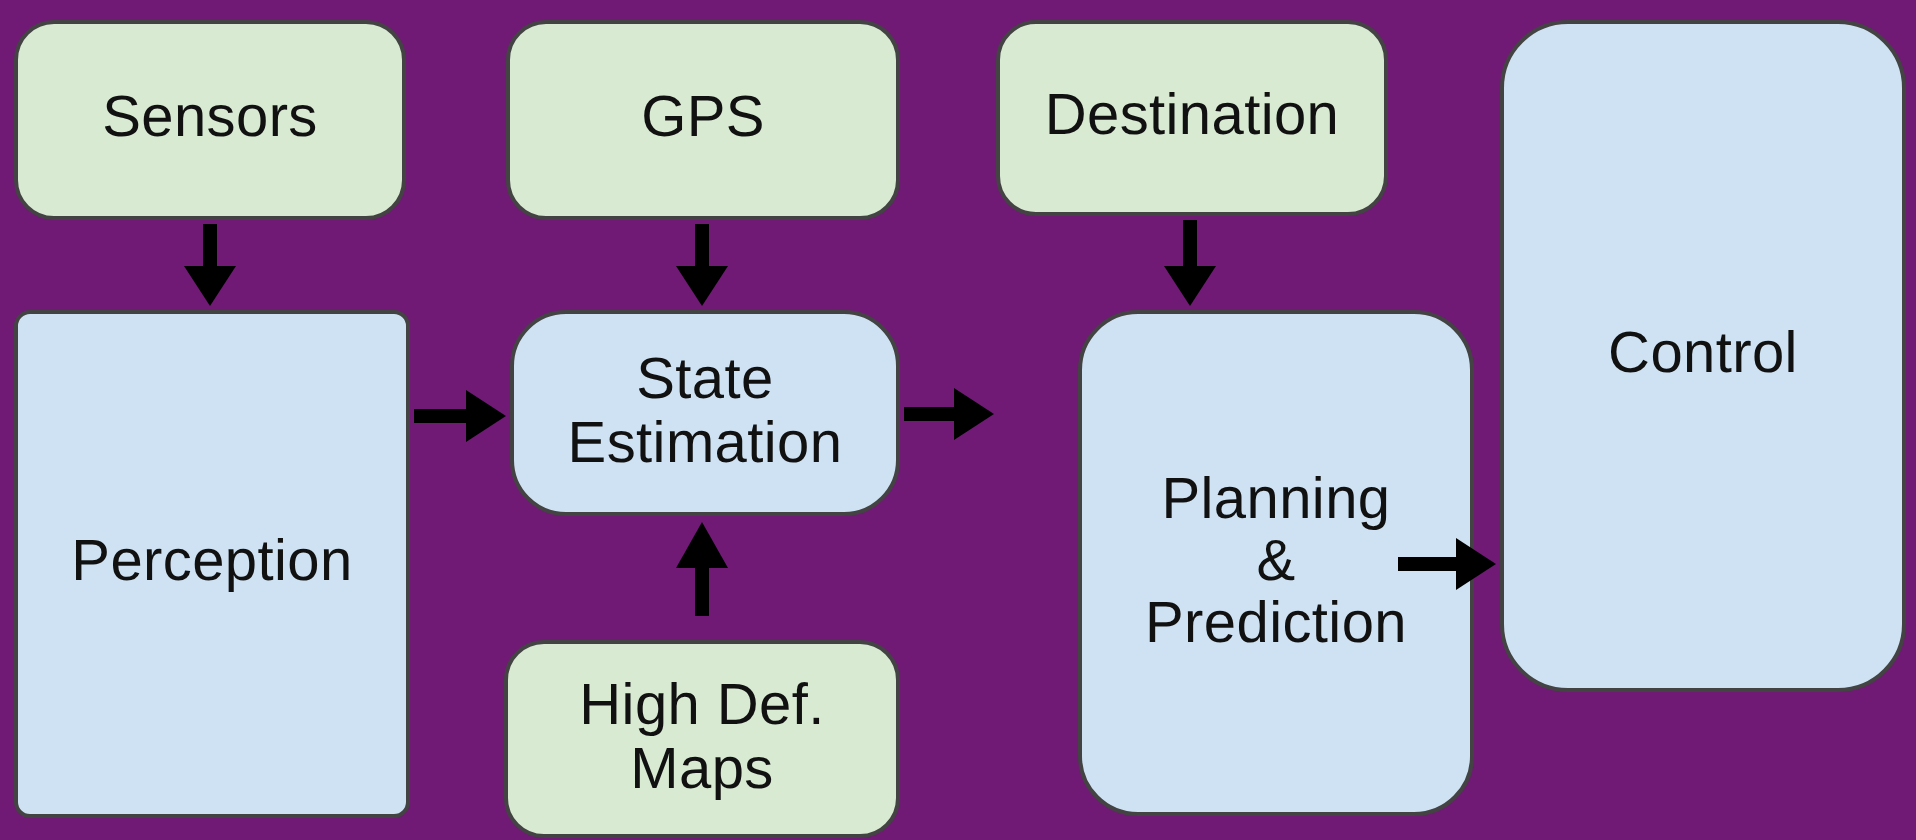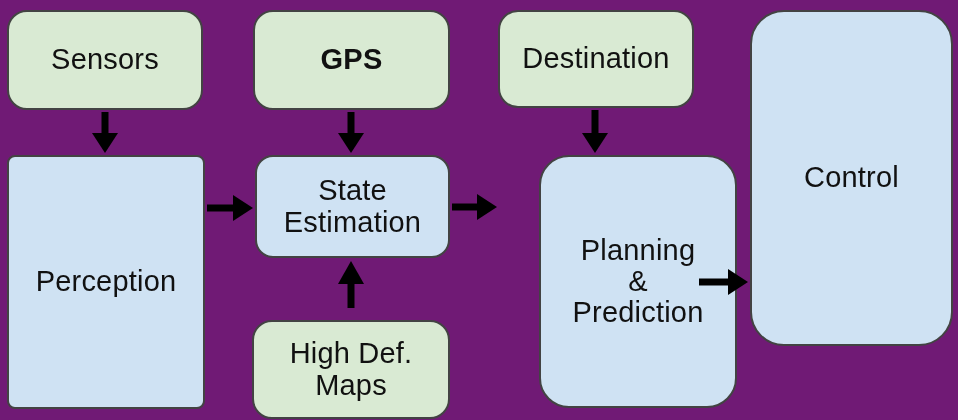--- a/index.html
+++ b/index.html
@@ -25,25 +25,25 @@
     text-align: center;
   }
   .node .label {
     white-space: pre-line;
     font-size: 29px;
     line-height: 1.07;
     color: #111111;
     letter-spacing: 0.2px;
   }
   .node.input  { background: #d9ead3; border-radius: 20px; }
-  .node.process { background: #cfe2f3; border-radius: 18px; }
+  .node.process { background: #cfe2f3; border-radius: 28px; }
 
   
   #node-sensors      { left: 7px;   top: 10px;  width: 196px; height: 100px; }
-  #node-gps          { left: 253px; top: 10px;  width: 197px; height: 100px; font-weight: bold; }
+  #node-gps          { left: 253px; top: 10px;  width: 197px; height: 100px; }
   #node-destination  { left: 498px; top: 10px;  width: 196px; height: 98px;  }
   #node-perception   { left: 7px;   top: 155px; width: 198px; height: 254px; border-radius: 8px; }
   #node-state        { left: 255px; top: 155px; width: 195px; height: 103px; }
   #node-maps         { left: 252px; top: 320px; width: 198px; height: 99px;  }
   #node-planning     { left: 499px; top: 155px; width: 198px; height: 253px; border-radius: 30px; margin-left: 40px; }
   #node-control      { left: 750px; top: 10px;  width: 203px; height: 336px; border-radius: 34px; }
 
   #arrow-layer {
     position: absolute;
     left: 0; top: 0;

